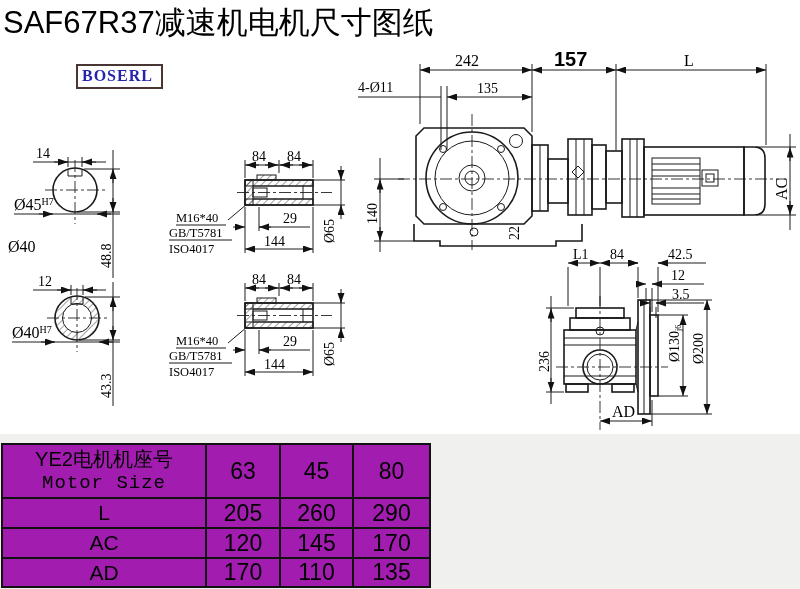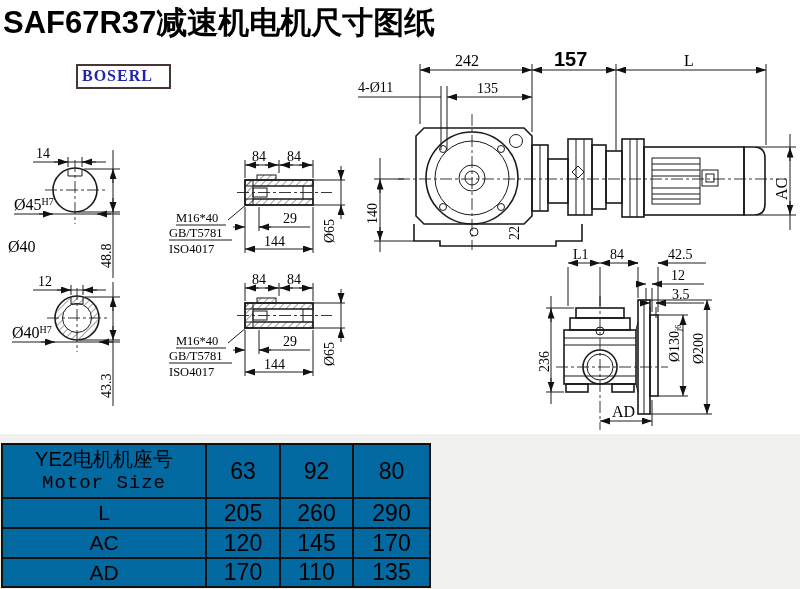--- a/index.html
+++ b/index.html
@@ -1,38 +1,38 @@
 <!DOCTYPE html>
 <html><head>
 <meta charset="utf-8">
 <style>
   html,body{margin:0;padding:0;background:#fff;}
   #stage{position:relative;width:800px;height:589px;background:#ffffff;overflow:hidden;
          font-family:"Liberation Sans",sans-serif;}
-  #title{position:absolute;left:3px;top:2px;font-size:31px;font-weight:bold;color:#000;
+  #title{position:absolute;left:3px;top:2px;font-size:31px;font-weight:normal;color:#000;
          letter-spacing:0px;white-space:nowrap;}
   #logo{position:absolute;left:76px;top:64px;border:2px solid #4a3535;background:#fff;
         color:#2424ae;font-family:"Liberation Serif",serif;font-weight:bold;font-size:16px;
-        padding:0 16px 1px 4px;line-height:20px;letter-spacing:1px;}
+        padding:0 8px 1px 4px;line-height:20px;letter-spacing:1px;}
   #band{position:absolute;left:0;top:434px;width:800px;height:155px;background:#f0f0ee;}
   svg{position:absolute;left:0;top:0;}
   svg text{font-family:"Liberation Serif",serif;fill:#000;font-size:14px;}
   .out{fill:none;stroke:#1a1a1a;stroke-width:1.6;}
   .thin{fill:none;stroke:#1a1a1a;stroke-width:1;}
   .dim{fill:none;stroke:#1c1c1c;stroke-width:1;}
   .cl{fill:none;stroke:#222;stroke-width:0.9;stroke-dasharray:12 3 3 3;}
   .hat{fill:url(#hatch);stroke:#1a1a1a;stroke-width:1;}
   .big{font-size:16px;}
   .sm{font-size:12.5px;}
   .b157{font-family:"Liberation Sans",sans-serif;font-weight:bold;font-size:20px;}
   
   #motor-table{position:absolute;left:1px;top:443px;border-collapse:collapse;table-layout:fixed;
                background:#fcfcfc;}
   #motor-table td{border:2px solid #111;text-align:center;vertical-align:middle;padding:0;
-                  font-size:23px;color:#000;background:#0369a1;}
+                  font-size:23px;color:#000;background:#a21caf;}
   #motor-table .hd{font-size:20px;line-height:24px;}
   #motor-table .hd .en{font-family:"Liberation Mono",monospace;font-size:19px;letter-spacing:1px;}
   #motor-table .lab{font-size:21px;}
 </style>
 </head>
 <body>
 
 <div id="stage">
 
   <svg width="800" height="440" viewBox="0 0 800 440">
@@ -334,21 +334,21 @@
         <col style="width:73px">
         <col style="width:77px">
       </colgroup>
     <tbody>
       <tr style="height:54px">
         <td class="hd">
           <div>YE2电机机座号</div>
           <div class="en">Motor Size</div>
         </td>
         <td>63</td>
-        <td>92</td>
+        <td>45</td>
         <td>80</td>
       </tr>
       <tr style="height:30px">
         <td class="lab">L</td>
         <td>205</td>
         <td>260</td>
         <td>290</td>
       </tr>
       <tr style="height:30px">
         <td class="lab">AC</td>

